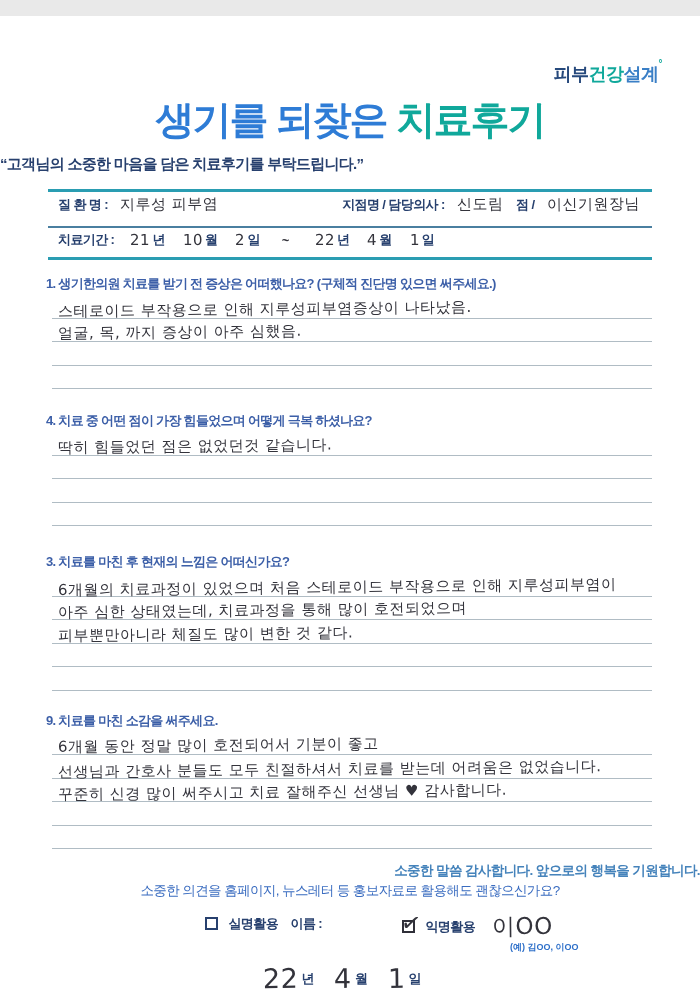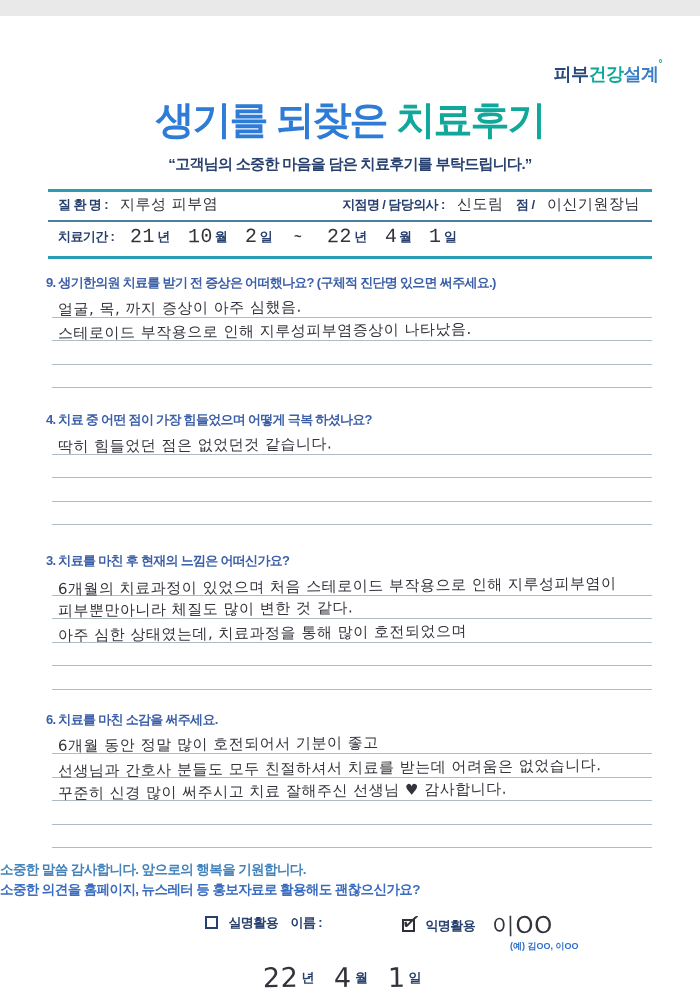--- a/index.html
+++ b/index.html
@@ -14,48 +14,48 @@
   .logo { position:absolute; top:46px; right:38px; font-weight:bold; font-size:18px; letter-spacing:-0.5px; }
   .logo .p1 { color:#26497c; }
   .logo .p2 { color:var(--title-teal,#12a296); }
   .logo .p3 { color:#3a7fc6; }
   .logo .mark { color:var(--title-teal,#12a296); font-size:10px; vertical-align:top; position:relative; top:-4px; }
 
   
   .title { padding-top:82px; margin:0; text-align:center; font-size:39px; line-height:44px; font-weight:bold; letter-spacing:-2px; }
   .t-blue { color:var(--title-blue,#2e7cd6); margin-right:10px;text-align:center; }
   .t-teal { color:var(--title-teal,#10a89b); }
-  .subtitle { margin:13px 0 0; text-align:center; font-size:15px; font-weight:bold; color:var(--navy,#27406e); letter-spacing:-0.7px; }
+  .subtitle { margin:13px 0 0; text-align:left; font-size:15px; font-weight:bold; color:var(--navy,#27406e); letter-spacing:-0.7px; }
 
   
   .info-box { margin:15px 48px 0; border-top:3px solid var(--teal-rule,#2a9db2); border-bottom:3px solid var(--teal-rule,#2a9db2); }
   .info-row { display:flex; align-items:center; }
-  .row1 { justify-content:space-between; padding:3px 4px 6px 10px; border-bottom:2px solid #4a7fa0; min-height:26px; }
+  .row1 { justify-content:space-between; padding:3px 4px 12px 10px; border-bottom:2px solid #4a7fa0; min-height:26px; }
   .row2 { padding:3px 4px 8px 10px; min-height:26px; }
   .lbl { font-weight:bold; color:var(--navy,#27406e); font-size:13px; letter-spacing:-0.6px; white-space:nowrap; }
   .hw {
     font-family:"DejaVu Sans",sans-serif; color:var(--handwriting,#33333b);
     display:inline-block; transform:rotate(-0.6deg); letter-spacing:0.5px;
   }
   .cell-left .hw, .cell-right .hw { font-size:15px; margin:0 8px; }
-  .row2 .hw { font-size:20px; margin:0 2px 0 16px;font-family:Liberation Mono, monospace; }
+  .row2 .hw { font-size:15px; margin:0 2px 0 16px; }
   .row2 .sfx { margin-right:2px; }
   .row2 .tilde { margin:0 10px 0 20px; font-weight:bold; color:var(--handwriting,#33333b); }
 
   
   .questions { margin:0 46px; }
   .q-label { margin:0; font-size:13px; font-weight:bold; color:var(--question-blue,#3c5fa8); letter-spacing:-0.7px; }
   .q1 { margin-top:15px; } .q2 { margin-top:23px; } .q3 { margin-top:27px; } .q4 { margin-top:21px; }
   .lines { margin-top:2px; padding-left:6px; }
   .answer-line { height:23.5px; border-bottom:1px solid var(--line,#b0bcc4); position:relative; margin-right:2px; }
   .answer-line .ans { position:absolute; left:6px; bottom:-1px; white-space:nowrap; font-size:15px; }
 
   
-  .thanks1 { margin:13px 0 0; text-align:left; font-weight:bold; font-size:13.5px; color:#4583bb; letter-spacing:-0.6px; }
-  .thanks2 { margin:2px 0 0; text-align:left; font-weight:bold; font-size:13.5px; color:#3a6cc0; letter-spacing:-0.6px; }
+  .thanks1 { margin:13px 0 0; text-align:right; font-weight:bold; font-size:13.5px; color:#4583bb; letter-spacing:-0.6px; }
+  .thanks2 { margin:2px 0 0; text-align:center; font-weight:normal; font-size:13.5px; color:#3a6cc0; letter-spacing:-0.6px; }
 
   .consent-row { position:relative; height:38px; margin-top:9px;padding-left:8px; }
   .opt { position:absolute; white-space:nowrap; }
   .opt.real { left:205px; top:5px; }
   .opt.anon { left:402px; top:2px; }
   .cb { display:inline-block; width:13px; height:13px; border:2px solid var(--navy,#27406e); vertical-align:middle; margin-right:6px; background:#fff; }
   .cb.checked { position:relative; border-color:#2f2f38; }
   .hwcheck { position:absolute; left:-3px; top:-13px; font-size:24px; font-style:normal; color:var(--handwriting,#33333b); transform:rotate(10deg); }
   .name-field { margin-left:8px; }
   .anon-name { font-size:23px; margin-left:12px; vertical-align:middle; }
@@ -108,27 +108,27 @@
       <span class="hw num">4</span>
         <span class="lbl sfx">월</span>
       <span class="hw num">1</span>
         <span class="lbl sfx">일</span>
     </div>
   </div>
 
   <div class="questions">
 
     <section class="q q1">
-      <h2 class="q-label">9. 생기한의원 치료를 받기 전 증상은 어떠했나요? (구체적 진단명 있으면 써주세요.)</h2>
-      <div class="lines">
+      <h2 class="q-label">1. 생기한의원 치료를 받기 전 증상은 어떠했나요? (구체적 진단명 있으면 써주세요.)</h2>
+      <div class="lines">
+        <div class="answer-line">
+            <span class="hw ans">스테로이드 부작용으로 인해 지루성피부염증상이 나타났음.</span>
+          </div>
         <div class="answer-line">
             <span class="hw ans">얼굴, 목, 까지 증상이 아주 심했음.</span>
-          </div>
-        <div class="answer-line">
-            <span class="hw ans">스테로이드 부작용으로 인해 지루성피부염증상이 나타났음.</span>
           </div>
         <div class="answer-line">
             <span class="hw ans"></span>
           </div>
         <div class="answer-line">
             <span class="hw ans"></span>
           </div>
       </div>
     </section>
 
@@ -150,36 +150,36 @@
       </div>
     </section>
 
     <section class="q q3">
       <h2 class="q-label">3. 치료를 마친 후 현재의 느낌은 어떠신가요?</h2>
       <div class="lines">
         <div class="answer-line">
             <span class="hw ans">6개월의 치료과정이 있었으며 처음 스테로이드 부작용으로 인해 지루성피부염이</span>
           </div>
         <div class="answer-line">
+            <span class="hw ans">아주 심한 상태였는데, 치료과정을 통해 많이 호전되었으며</span>
+          </div>
+        <div class="answer-line">
             <span class="hw ans">피부뿐만아니라 체질도 많이 변한 것 같다.</span>
           </div>
         <div class="answer-line">
-            <span class="hw ans">아주 심한 상태였는데, 치료과정을 통해 많이 호전되었으며</span>
-          </div>
-        <div class="answer-line">
             <span class="hw ans"></span>
           </div>
         <div class="answer-line">
             <span class="hw ans"></span>
           </div>
       </div>
     </section>
 
     <section class="q q4">
-      <h2 class="q-label">6. 치료를 마친 소감을 써주세요.</h2>
+      <h2 class="q-label">9. 치료를 마친 소감을 써주세요.</h2>
       <div class="lines">
         <div class="answer-line">
             <span class="hw ans">6개월 동안 정말 많이 호전되어서 기분이 좋고</span>
           </div>
         <div class="answer-line">
             <span class="hw ans">선생님과 간호사 분들도 모두 친절하셔서 치료를 받는데 어려움은 없었습니다.</span>
           </div>
         <div class="answer-line">
             <span class="hw ans">꾸준히 신경 많이 써주시고 치료 잘해주신 선생님 ♥ 감사합니다.</span>
           </div>

